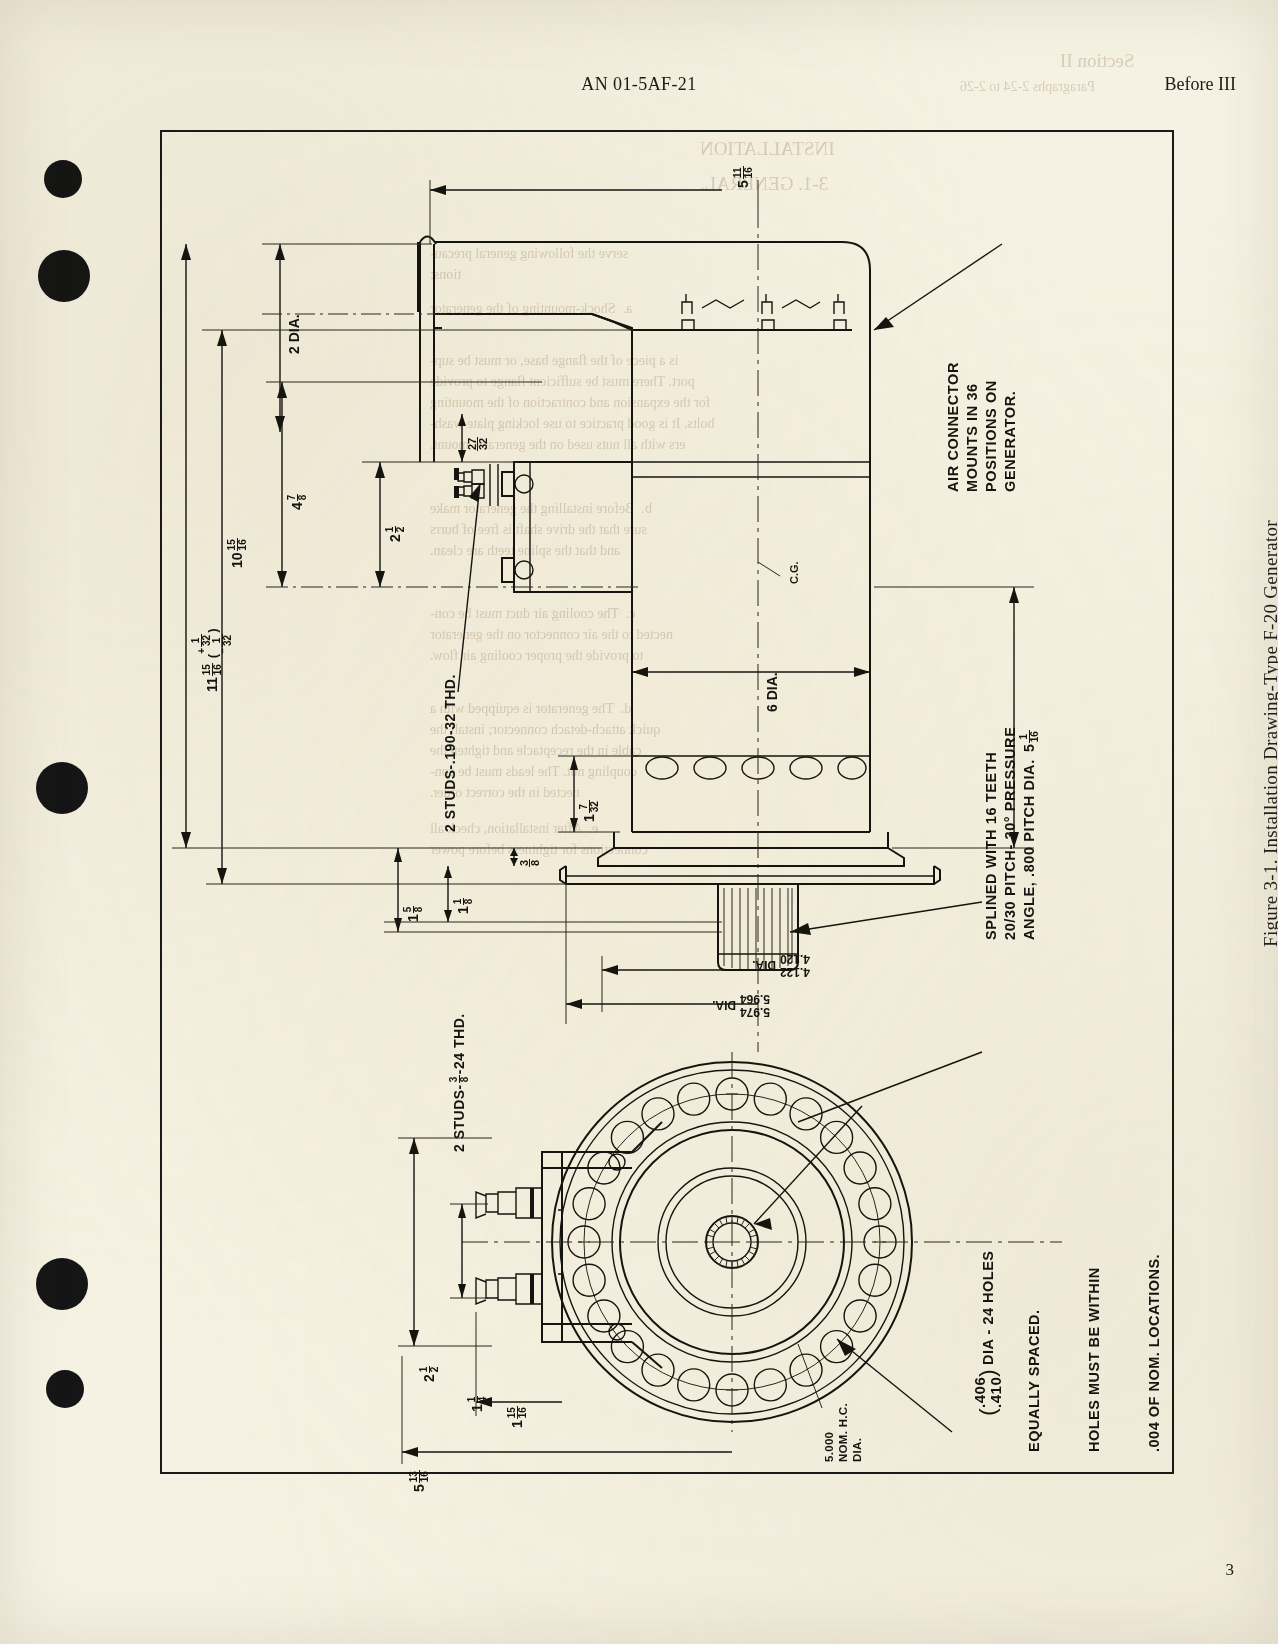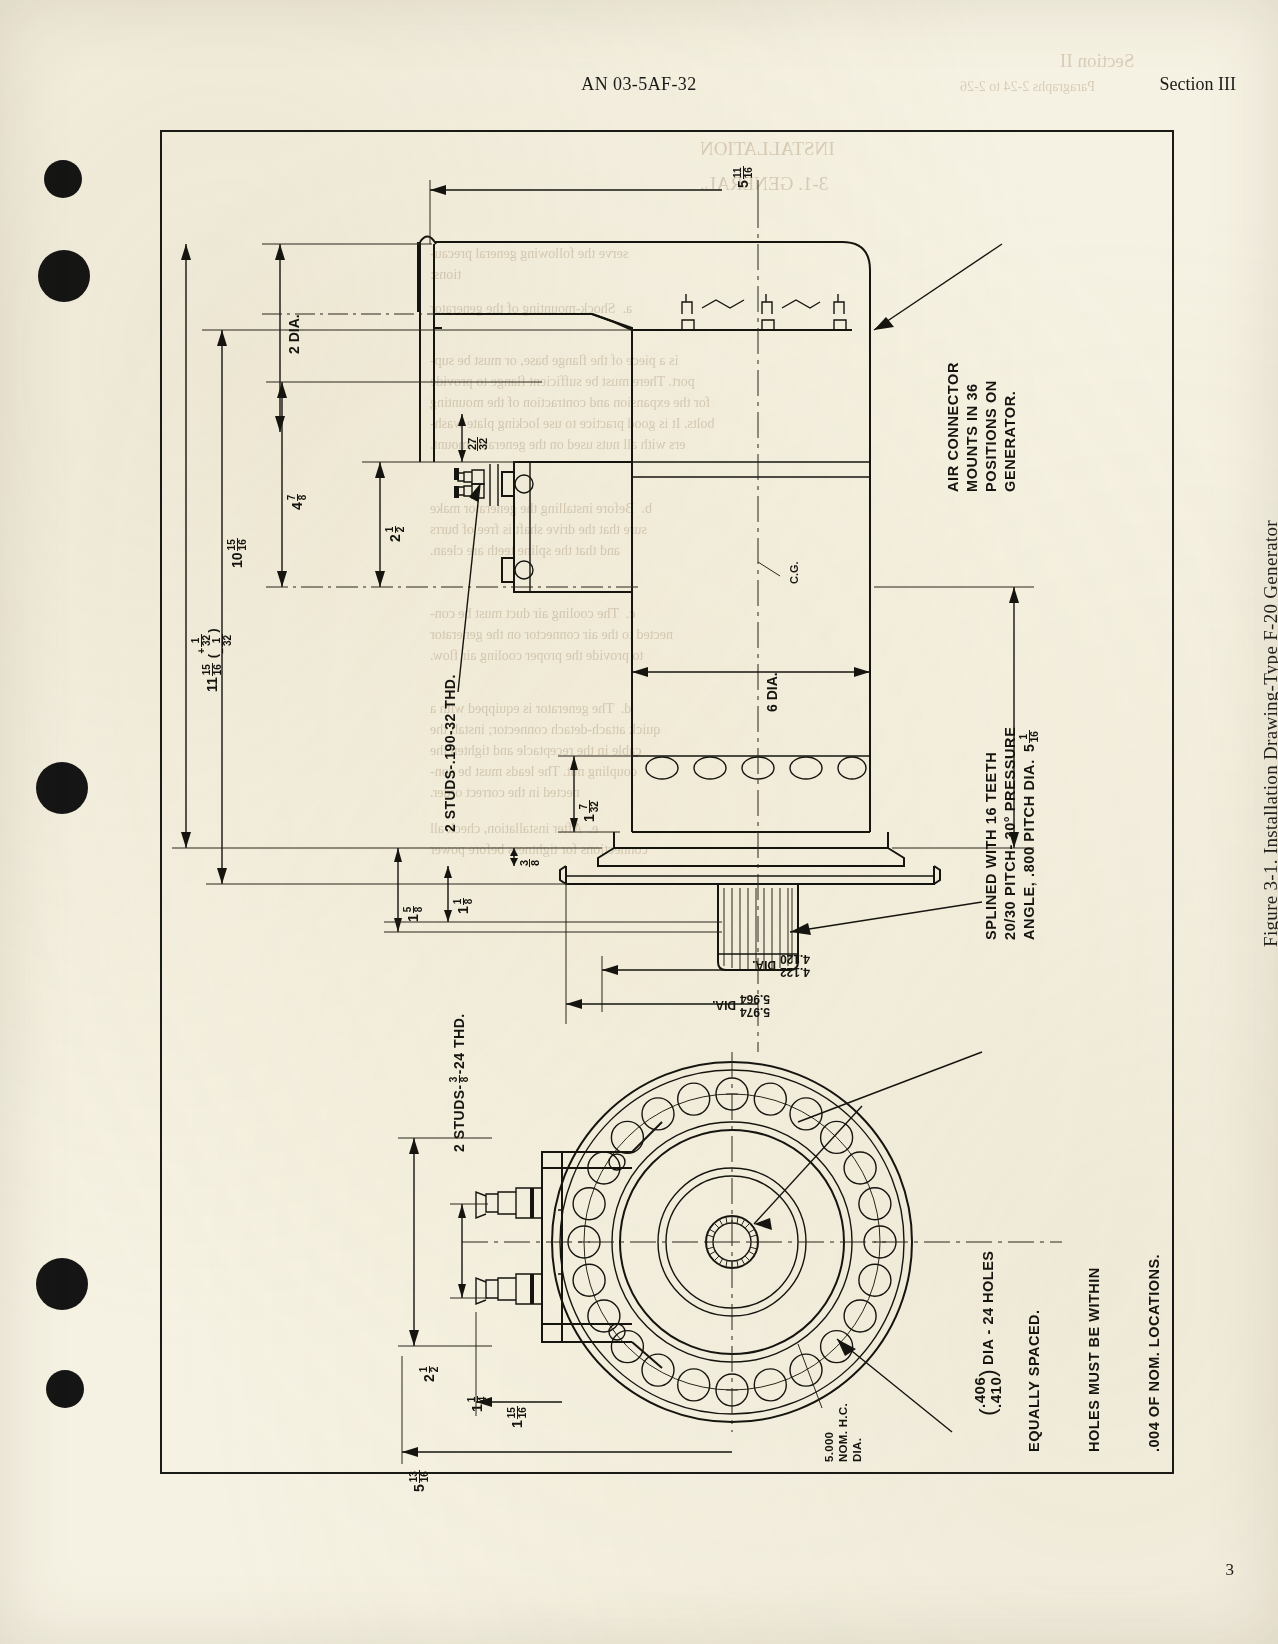--- a/index.html
+++ b/index.html
@@ -176,22 +176,22 @@
   <div class="ghost" style="left:430px; top:784px;">nected in the correct order.</div>
   <div class="ghost" style="left:430px; top:820px;">e.  After installation, check all</div>
   <div class="ghost" style="left:430px; top:841px;">connections for tightness before power</div>
 
   <div class="hole" style="left:44px; top:160px; width:38px; height:38px;"></div>
   <div class="hole" style="left:38px; top:250px; width:52px; height:52px;"></div>
   <div class="hole" style="left:36px; top:762px; width:52px; height:52px;"></div>
   <div class="hole" style="left:36px; top:1258px; width:52px; height:52px;"></div>
   <div class="hole" style="left:46px; top:1370px; width:38px; height:38px;"></div>
 
-  <div class="hdr-center">AN 03-5AF-32</div>
-  <div class="hdr-right">Section III</div>
+  <div class="hdr-center">AN 01-5AF-21</div>
+  <div class="hdr-right">Before III</div>
   <div class="page-num">3</div>
 
   <div class="fig-caption">Figure 3-1. Installation Drawing-Type F-20 Generator</div>
 
   <div class="frame">
     <div class="frame-inner">
 
       <svg class="draw" style="left:0; top:0;" width="1010" height="780" viewBox="0 0 1010 780">
 
         <path class="stroke" d="M 258 110 L 258 330"></path>

